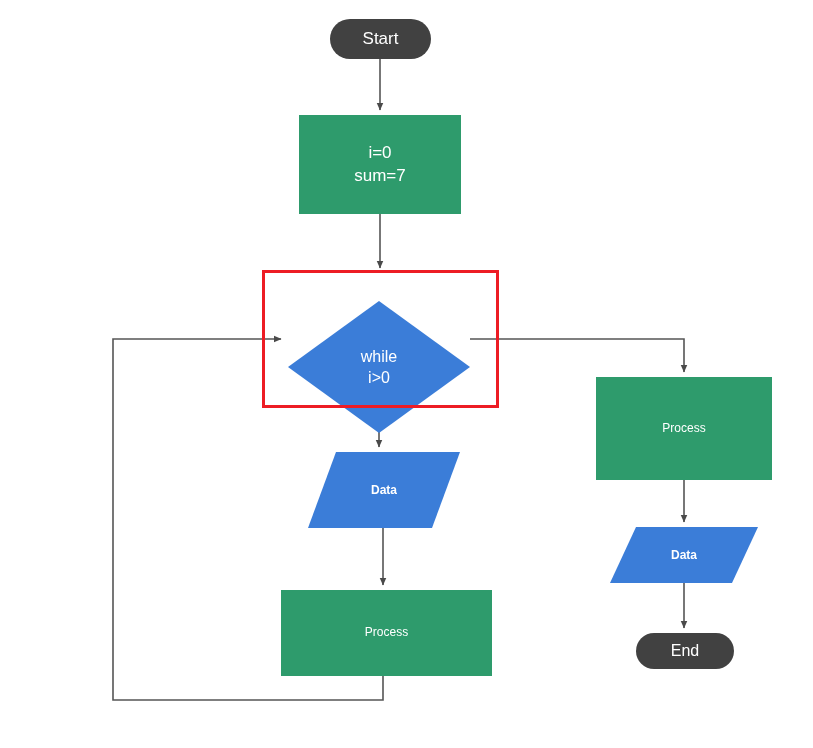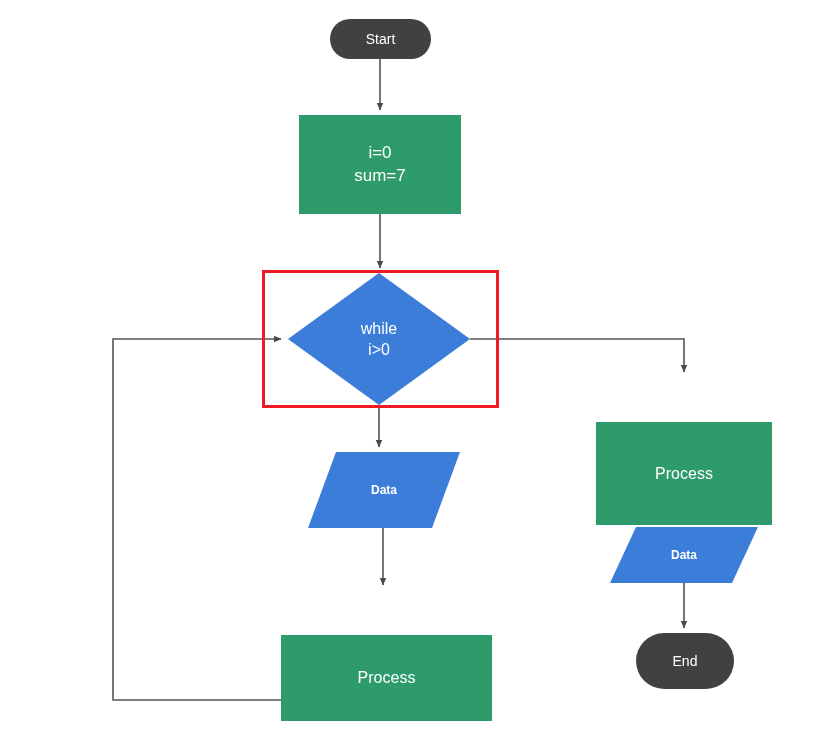--- a/index.html
+++ b/index.html
@@ -25,31 +25,30 @@
     justify-content: center;
     text-align: center;
     color: #ffffff;
     white-space: pre-line;
     line-height: 1.32;
     user-select: none;
   }
   .terminator {
     background: #414141;
     border-radius: 999px;
-    font-size: 14px;
+    font-size: 17px;
   }
   .process {
     background: #2E9B6C;
   }
   .process-lg {
     font-size: 17px;
   }
   .process-sm {
-    font-size: 16px;
-    margin-top: 45px;
+    font-size: 12px;
   }
   .data-shape {
     position: absolute;
     box-sizing: border-box;
   }
   .data-shape svg {
     position: absolute;
     left: 0;
     top: 0;
     display: block;
@@ -63,20 +62,21 @@
     display: flex;
     align-items: center;
     justify-content: center;
     color: #ffffff;
     font-size: 12px;
     user-select: none;
     font-weight: bold;
   }
   .decision {
     position: absolute;
+    margin-top: 28px;
   }
   .decision svg {
     position: absolute;
     left: 0;
     top: 0;
     display: block;
   }
   .decision-label {
     position: absolute;
     left: 0;
@@ -164,17 +164,17 @@
     <span>Process</span>
   </div>
 
   <div class="data-shape" style="left:610px; top:527px; width:148px; height:56px;">
     <svg width="148" height="56">
       <polygon points="26,0 148,0 122,56 0,56" fill="#3B7DD8"></polygon>
     </svg>
     <div class="data-label">Data</div>
   </div>
 
-  <div class="node terminator" style="left:636px; top:633px; width:98px; height:56px; font-size:14px;">
+  <div class="node terminator" style="left:636px; top:633px; width:98px; height:36px; font-size:16px;">
     <span>End</span>
   </div>
 
 </div>
 
 </body></html>

